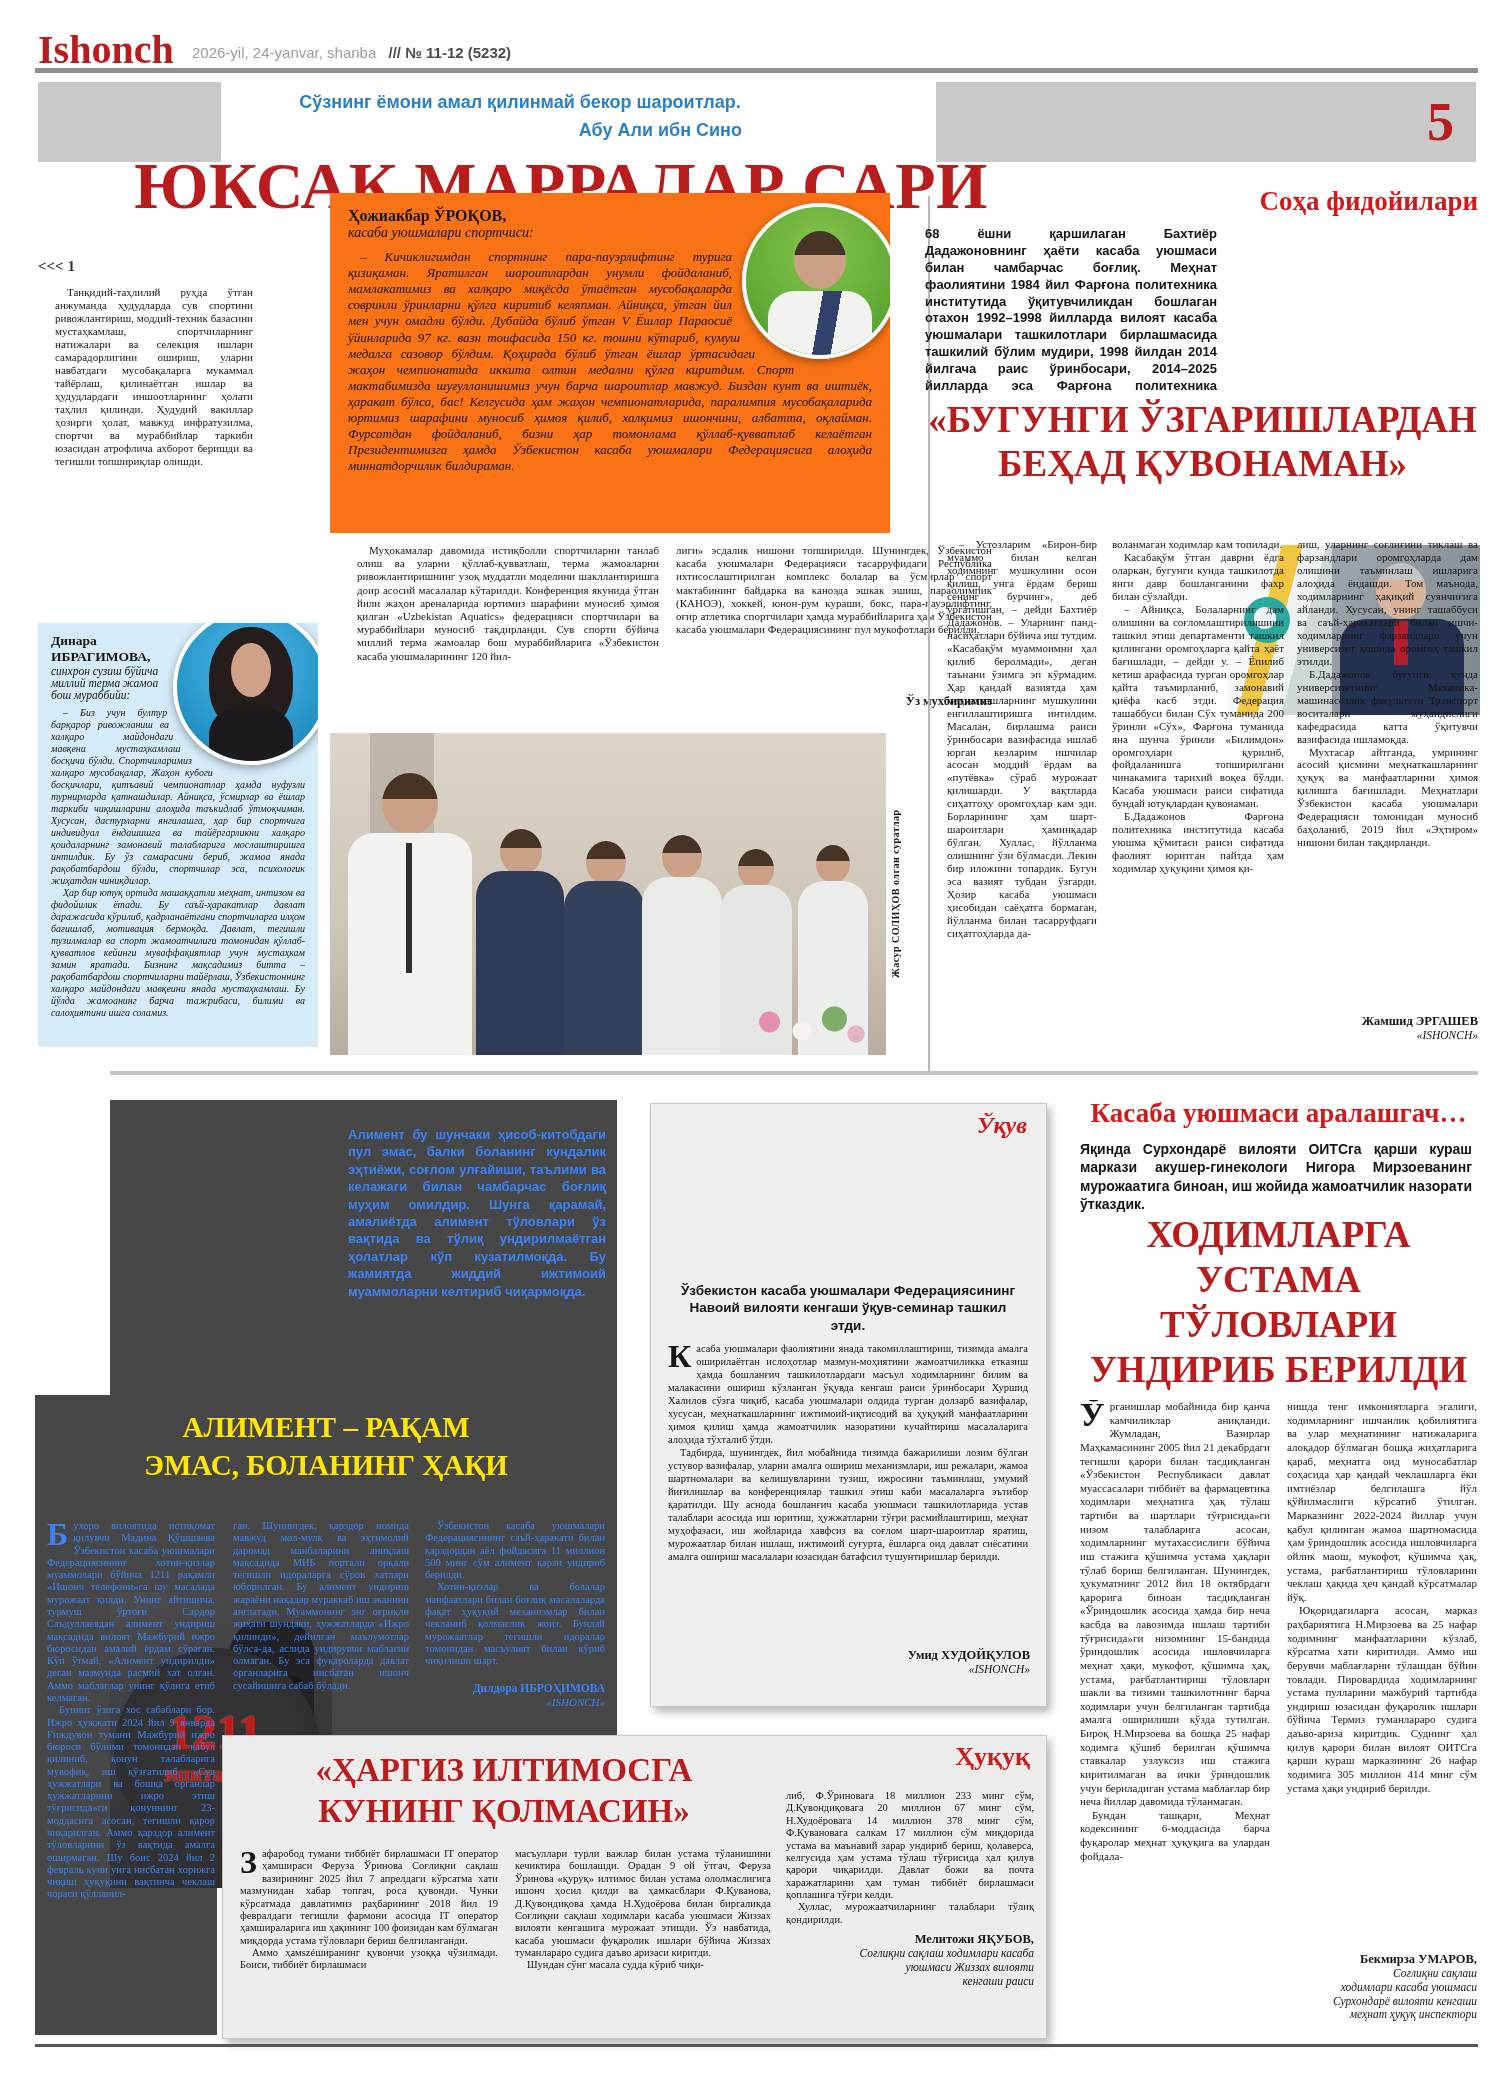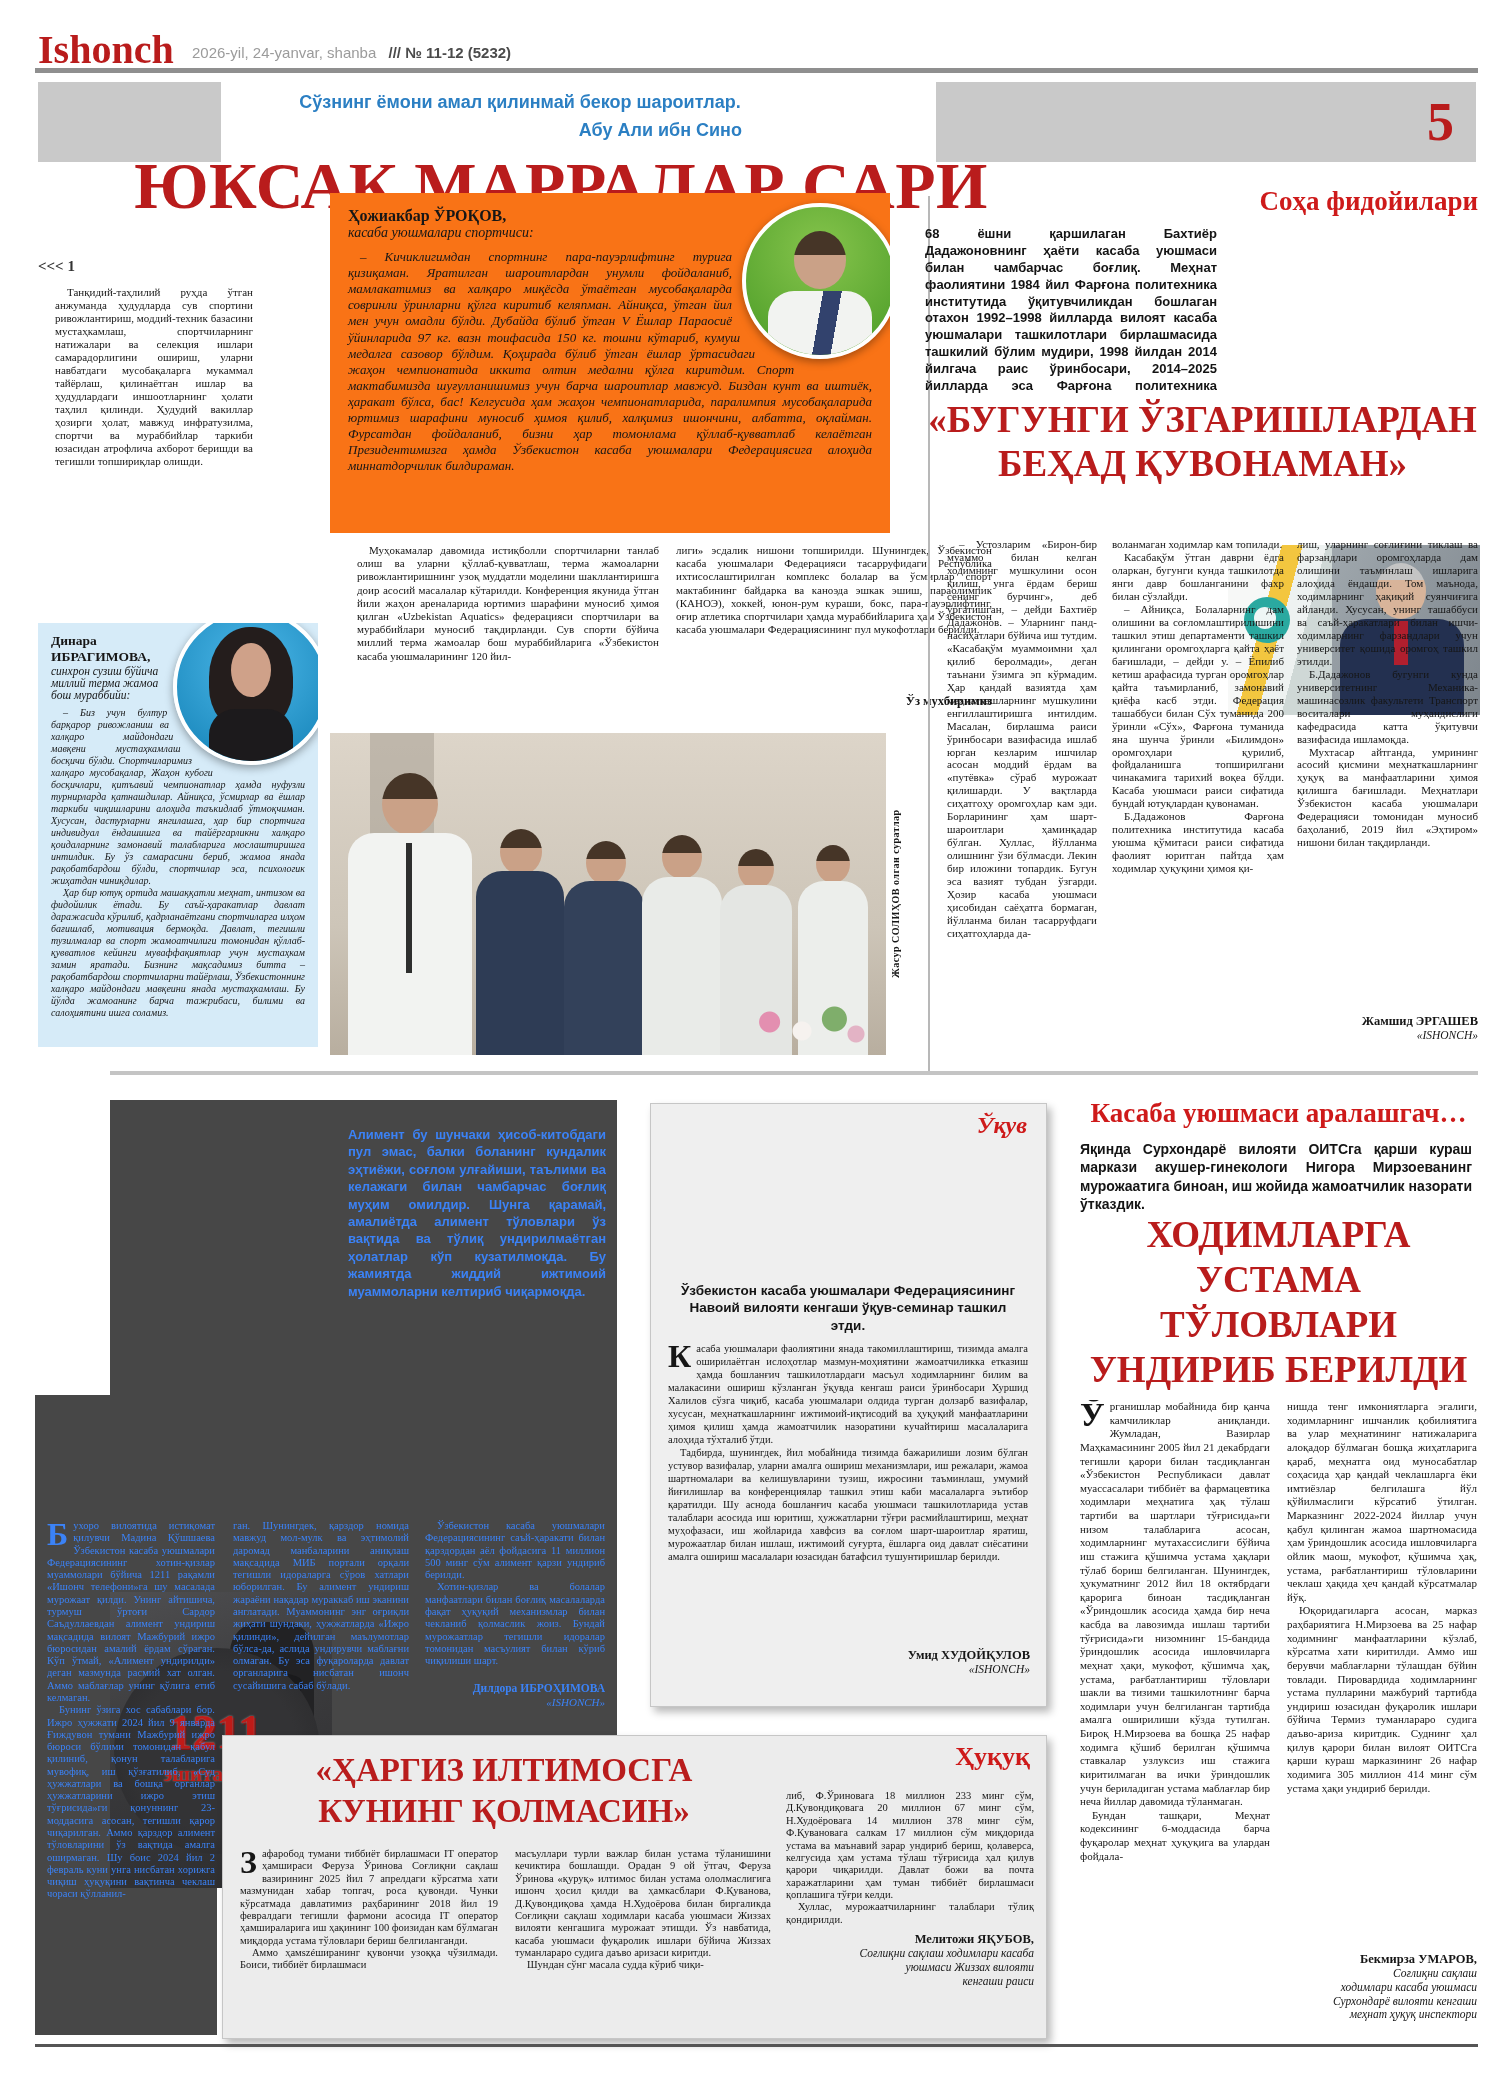--- a/index.html
+++ b/index.html
@@ -169,20 +169,22 @@
     <div style="position:absolute;left:120px;top:30px;width:84px;height:200px;background:#222224;border-radius:30px 30px 0 0;"></div>
     <div style="position:absolute;left:150px;top:80px;width:34px;height:74px;background:#1a1a1c;border-radius:8px;transform:rotate(18deg);"></div>
     <div style="position:absolute;left:4px;top:56px;width:206px;height:206px;border-radius:50%;background:radial-gradient(circle,#333335 55%,#272729 100%);"></div>
     <div class="abs serif bold center" style="left:0;top:112px;width:210px;font-size:48px;color:#bf1b18;text-shadow:0 0 2px rgba(255,255,255,.5),2px 2px 0 #7c1010;">1211</div>
     <div class="abs serif bold center" style="left:0;top:170px;width:210px;font-size:21px;color:#bf1b18;text-shadow:0 0 2px rgba(255,255,255,.45);">эшитади…</div>
   </div>
 
   <div class="abs sans bold col clip cont inv" style="left:348px;top:1126px;width:258px;height:252px;font-size:13px;line-height:1.34;">
       <p>Алимент бу шунчаки ҳисоб-китобдаги пул эмас, балки боланинг кундалик эҳтиёжи, соғлом улғайиши, таълими ва келажаги билан чамбарчас боғлиқ муҳим омилдир. Шунга қарамай, амалиётда алимент тўловлари ўз вақтида ва тўлиқ ундирилмаётган ҳолатлар кўп кузатилмоқда. Бу жамиятда жиддий ижтимоий муаммоларни келтириб чиқармоқда.</p>
     </div>
+  <div class="abs serif bold center pre" style="left:50px;top:1408px;width:552px;font-size:29px;line-height:1.32;color:#ffe604;">АЛИМЕНТ – РАҚАМ
+ЭМАС, БОЛАНИНГ ҲАҚИ</div>
 
   <div class="abs col clip dc inv" style="left:47px;top:1520px;width:168px;height:500px;font-size:10.5px;line-height:1.17;">
       <p>Бухоро вилоятида истиқомат қилувчи Мадина Қўшшаева Ўзбекистон касаба уюшмалари Федерациясининг хотин-қизлар муаммолари бўйича 1211 рақамли «Ишонч телефони»га шу масалада мурожаат қилди. Унинг айтишича, турмуш ўртоғи Сардор Саъдуллаевдан алимент ундириш мақсадида вилоят Мажбурий ижро бюросидан амалий ёрдам сўраган. Кўп ўтмай, «Алимент ундирилди» деган мазмунда расмий хат олган. Аммо маблағлар унинг қўлига етиб келмаган.</p>
       <p>Бунинг ўзига хос сабаблари бор. Ижро ҳужжати 2024 йил 9 январда Ғиждувон тумани Мажбурий ижро бюроси бўлими томонидан қабул қилиниб, қонун талабларига мувофиқ, иш қўзғатилиб, «Суд ҳужжатлари ва бошқа органлар ҳужжатларини ижро этиш тўғрисида»ги қонуннинг 23-моддасига асосан, тегишли қарор чиқарилган. Аммо қарздор алимент тўловларини ўз вақтида амалга оширмаган. Шу боис 2024 йил 2 февраль куни унга нисбатан хорижга чиқиш ҳуқуқини вақтинча чеклаш чораси қўлланил-</p>
     </div>
   <div class="abs col clip cont inv" style="left:233px;top:1520px;width:176px;height:198px;font-size:10.5px;line-height:1.17;">
       <p>ган. Шунингдек, қарздор номида мавжуд мол-мулк ва эҳтимолий даромад манбаларини аниқлаш мақсадида МИБ портали орқали тегишли идораларга сўров хатлари юборилган. Бу алимент ундириш жараёни нақадар мураккаб иш эканини англатади. Муаммонинг энг оғриқли жиҳати шундаки, ҳужжатларда «Ижро қилинди», дейилган маълумотлар бўлса-да, аслида ундирувчи маблағни олмаган. Бу эса фуқароларда давлат органларига нисбатан ишонч сусайишига сабаб бўлади.</p>
     </div>
   <div class="abs col clip inv" style="left:425px;top:1520px;width:180px;height:154px;font-size:10.5px;line-height:1.17;">
       <p>Ўзбекистон касаба уюшмалари Федерациясининг саъй-ҳаракати билан қарздордан аёл фойдасига 11 миллион 500 минг сўм алимент қарзи ундириб берилди.</p>

